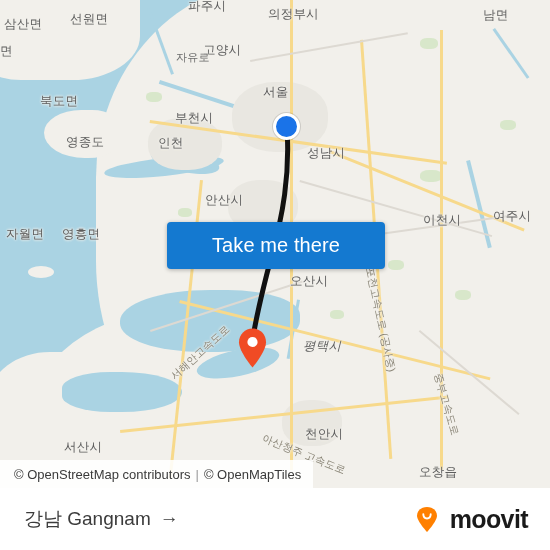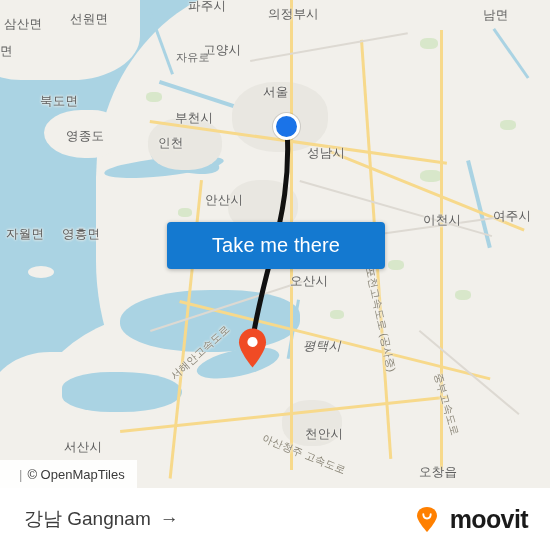--- a/index.html
+++ b/index.html
@@ -150,21 +150,21 @@
         <div class="mlabel big" style="left: 188px; top: 0px;">파주시</div>
         <div class="mlabel big" style="left: 268px; top: 8px; text-align: right;">의정부시</div>
         <div class="mlabel big" style="left: 483px; top: 9px;">남면</div>
         <div class="mlabel big" style="left: 4px; top: 18px;">삼산면</div>
         <div class="mlabel big" style="left: 203px; top: 44px;">고양시</div>
         <div class="mlabel big" style="left: 0px; top: 45px;">면</div>
         <div class="mlabel" style="left: 176px; top: 52px;">자유로</div>
         <div class="mlabel big" style="left: 263px; top: 86px;">서울</div>
         <div class="mlabel big" style="left: 40px; top: 95px;">북도면</div>
         <div class="mlabel big" style="left: 175px; top: 112px;">부천시</div>
-        <div class="mlabel big" style="left: 66px; top: 130px;">영종도</div>
+        <div class="mlabel big" style="left: 66px; top: 136px;">영종도</div>
         <div class="mlabel big" style="left: 158px; top: 137px;">인천</div>
         <div class="mlabel big" style="left: 307px; top: 147px;">성남시</div>
         <div class="mlabel big" style="left: 205px; top: 194px;">안산시</div>
         <div class="mlabel big" style="left: 423px; top: 214px; text-align: right;">이천시</div>
         <div class="mlabel big" style="left: 493px; top: 210px;">여주시</div>
         <div class="mlabel big" style="left: 6px; top: 228px;">자월면</div>
         <div class="mlabel big" style="left: 62px; top: 228px;">영흥면</div>
         <div class="mlabel big" style="left: 290px; top: 275px;">오산시</div>
         <div class="mlabel big" style="left: 303px; top: 340px; font-style: italic;">평택시</div>
         <div class="mlabel big" style="left: 64px; top: 441px;">서산시</div>
@@ -186,20 +186,21 @@
 
     <div id="dest">
       <svg viewBox="0 0 29 40" width="29" height="40" xmlns="http://www.w3.org/2000/svg">
         <path d="M14.5 39.5 C14.5 39.5 28 23.5 28 14.2 C28 6.4 21.9 0.5 14.5 0.5
                  C7.1 0.5 1 6.4 1 14.2 C1 23.5 14.5 39.5 14.5 39.5 Z" fill="#f04b24"></path>
         <circle cx="14.5" cy="14" r="5.1" fill="#ffffff"></circle>
       </svg>
     </div>
 
     <div id="attrib">
+      <span>© OpenStreetMap contributors</span>
       <span class="sep">|</span>
       <span>© OpenMapTiles</span>
     </div>
   </div>
 
   <button id="cta" style="background: rgb(20, 121, 208);">
     <span>Take me there</span>
   </button>
 
   <div id="footer">

